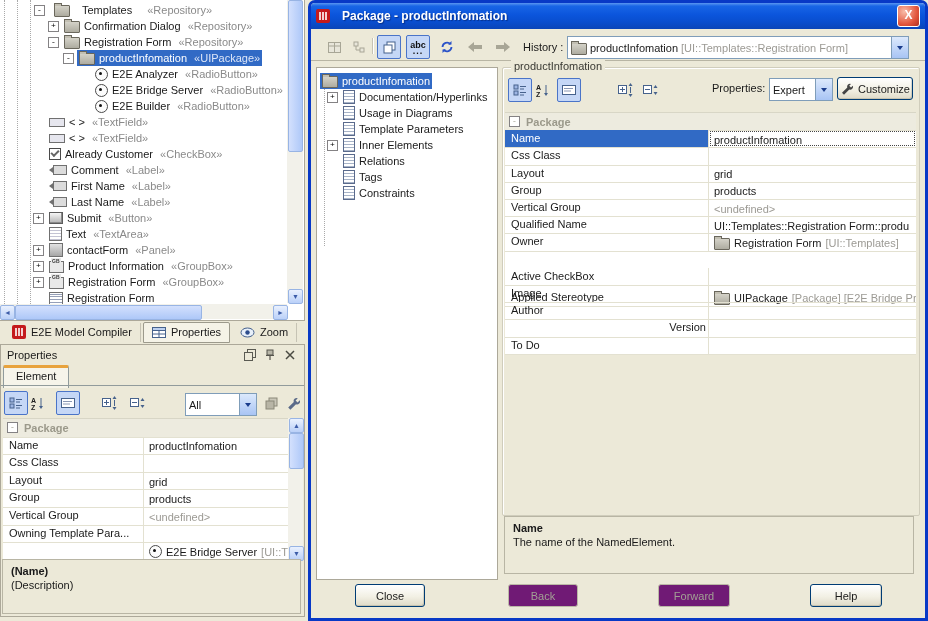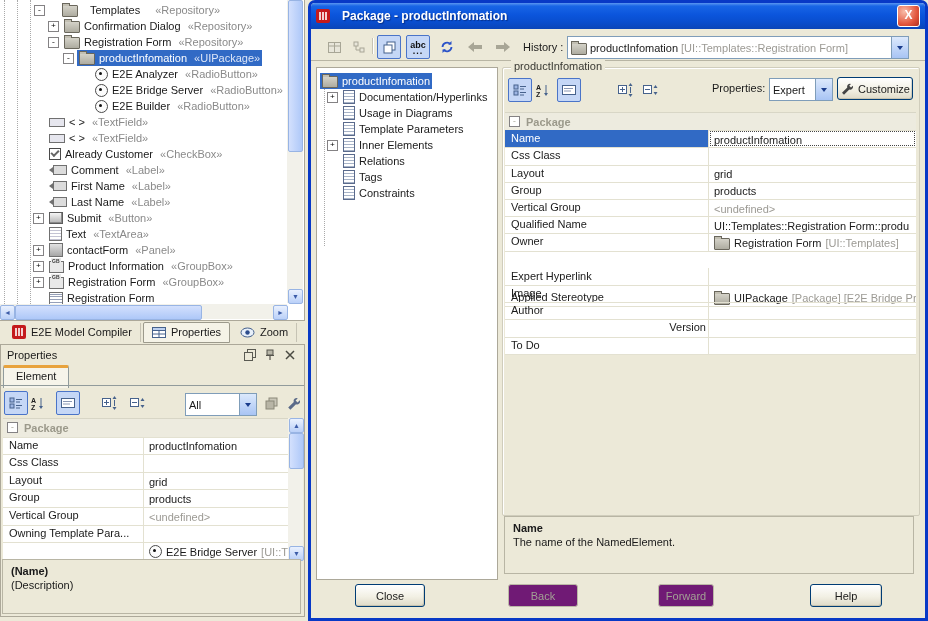--- a/index.html
+++ b/index.html
@@ -101,21 +101,21 @@
 
 <div id="screen">
 
   <div class="abs" id="tree-panel">
     <div class="abs" id="model-tree">
       <div class="guide" style="left:4px"></div>
       <div class="guide" style="left:17px"></div>
       <div class="guide" style="left:30px"></div>
     <div class="trow" style="top: 2px;">
           <span class="exp" style="left: 34px;">-</span>
-          <span class="node" style="left: 60px; gap: 12px;">
+          <span class="node" style="left: 52px; gap: 12px;">
             <span class="ic ic-folder"></span>
             <span>Templates</span>
             <span class="stereo">&nbsp;«Repository»</span>
           </span>
         </div>
         <div class="trow" style="top: 18px;">
           <span class="exp" style="left: 48px;">+</span>
           <span class="node" style="left: 62px;">
             <span class="ic ic-folder"></span>
             <span>Confirmation Dialog</span>
@@ -638,21 +638,21 @@
           </div>
           <div class="prow" style="top: 137.6px; height: 17.2px; margin-top: 38px;">
             <div class="plabel" style="width: 204px;">Applied Stereotype</div>
             <div class="pvalue">
               <span class="ic ic-folder"></span>
               <span>UIPackage</span>
               <span class="gray"> [Package] [E2E Bridge Pro</span>
             </div>
           </div>
           <div class="prow" style="top: 154.8px; height: 17.2px;">
-            <div class="plabel" style="width: 204px;">Expert Hyperlink</div>
+            <div class="plabel" style="width: 204px;">Active CheckBox</div>
             <div class="pvalue"></div>
           </div>
           <div class="prow" style="top: 172px; height: 17.2px;">
             <div class="plabel" style="width: 204px;">Image</div>
             <div class="pvalue"></div>
           </div>
           <div class="prow" style="top: 189.2px; height: 17.2px;">
             <div class="plabel" style="width: 204px;">Author</div>
             <div class="pvalue"></div>
           </div>
@@ -671,21 +671,21 @@
       <b>Name</b>
       <span>The name of the NamedElement.</span>
     </div>
 
     <div class="xpbtn" style="left:44px;top:581px;width:70px;">
         <span>Close</span>
       </div>
     <div class="xpbtn disabled" style="left:197px;top:581px;width:70px;">
         <span>Back</span>
       </div>
-    <div class="xpbtn disabled" style="left:347px;top:581px;width:56px;">
+    <div class="xpbtn disabled" style="left:347px;top:581px;width:72px;">
         <span>Forward</span>
       </div>
     <div class="xpbtn" style="left:499px;top:581px;width:72px;">
         <span>Help</span>
       </div>
   </div>
 
 </div>
 
 </body></html>

